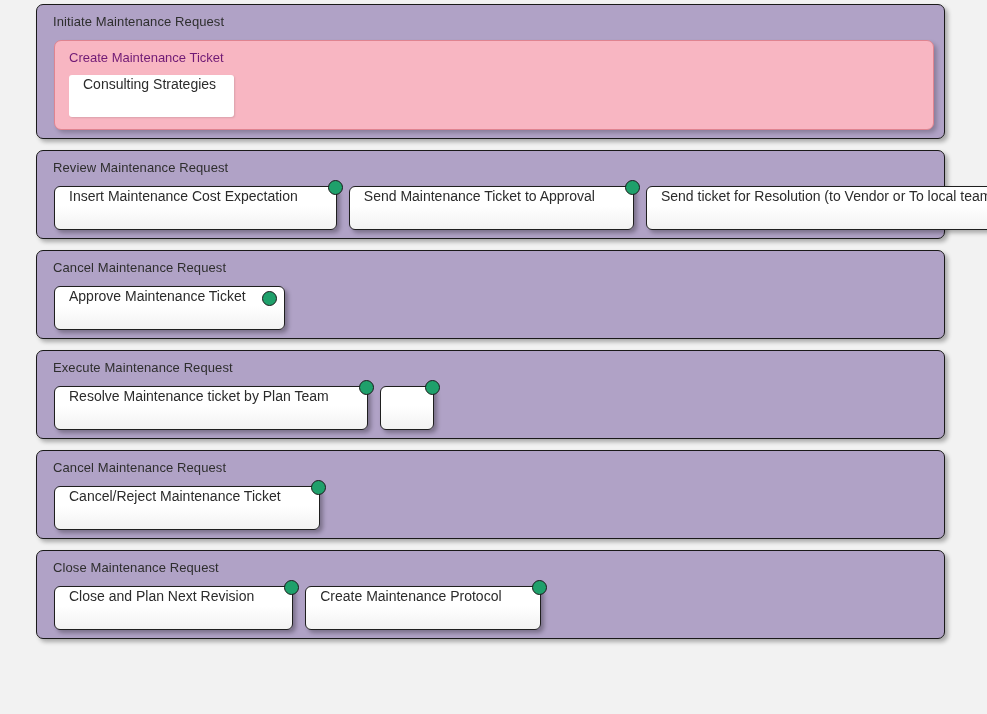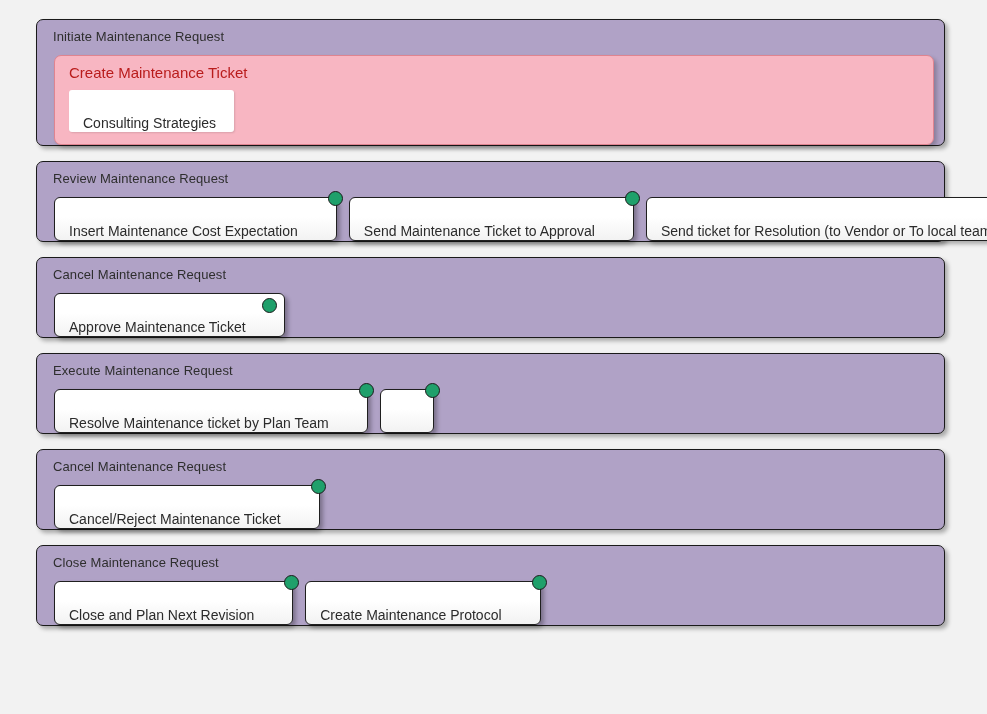--- a/index.html
+++ b/index.html
@@ -21,22 +21,21 @@
     padding: 4px 42px 0 36px;
   }
 
   .lane {
     position: relative;
     background: #b0a2c6;
     border: 1.5px solid #1a1a1a;
     border-radius: 7px;
     box-shadow: 3px 3px 4px rgba(0,0,0,0.30);
     margin-bottom: 11px;
-    padding: 9px 10px 0 10px;
-    margin-top: 15px;
+    padding: 9px 10px 8px 10px;
   }
 
   .lane-title {
     font-size: 13px;
     color: #2e2e2e;
     line-height: 16px;
     margin: 0 0 10px 6px;
     letter-spacing: 0.1px;
     white-space: nowrap;
   }
@@ -56,39 +55,39 @@
     flex: 1 1 auto;
     background: #f8b6c2;
     border: 1.5px solid #df8490;
     border-radius: 7px;
     box-shadow: 3px 3px 4px rgba(0,0,0,0.22);
     padding: 9px 10px 12px 10px;
     min-width: 0;
   }
 
   .panel-title {
-    font-size: 15px;
-    color: #b91c1c;
+    font-size: 13px;
+    color: #701a75;
     line-height: 16px;
     margin: 0 0 9px 4px;
     white-space: nowrap;
   }
 
   .panel-body {
     display: flex;
     flex-direction: row;
     gap: 12px;
     padding-left: 4px;
   }
 
   
   .card {
     position: relative;
     display: flex;
-    align-items: flex-end;
+    align-items: flex-start;
     height: 44px;
     padding: 0 38px 0 14px;
     border: 1.5px solid #1f1f1f;
     border-radius: 6px;
     background: linear-gradient(to bottom, #ffffff 0%, #ffffff 45%, #f2f2f2 100%);
     box-shadow: 3px 3px 4px rgba(0,0,0,0.30);
     white-space: nowrap;
   }
 
   .card-label {

